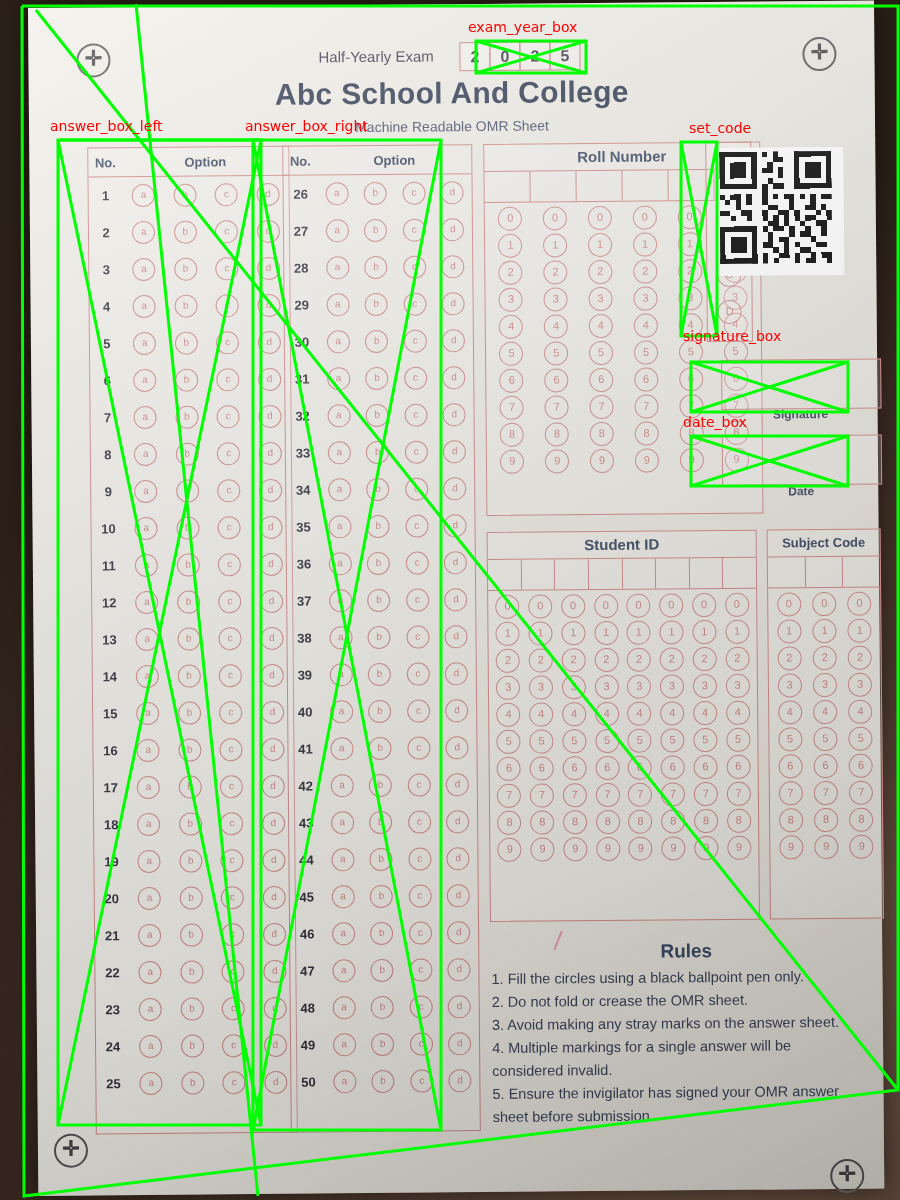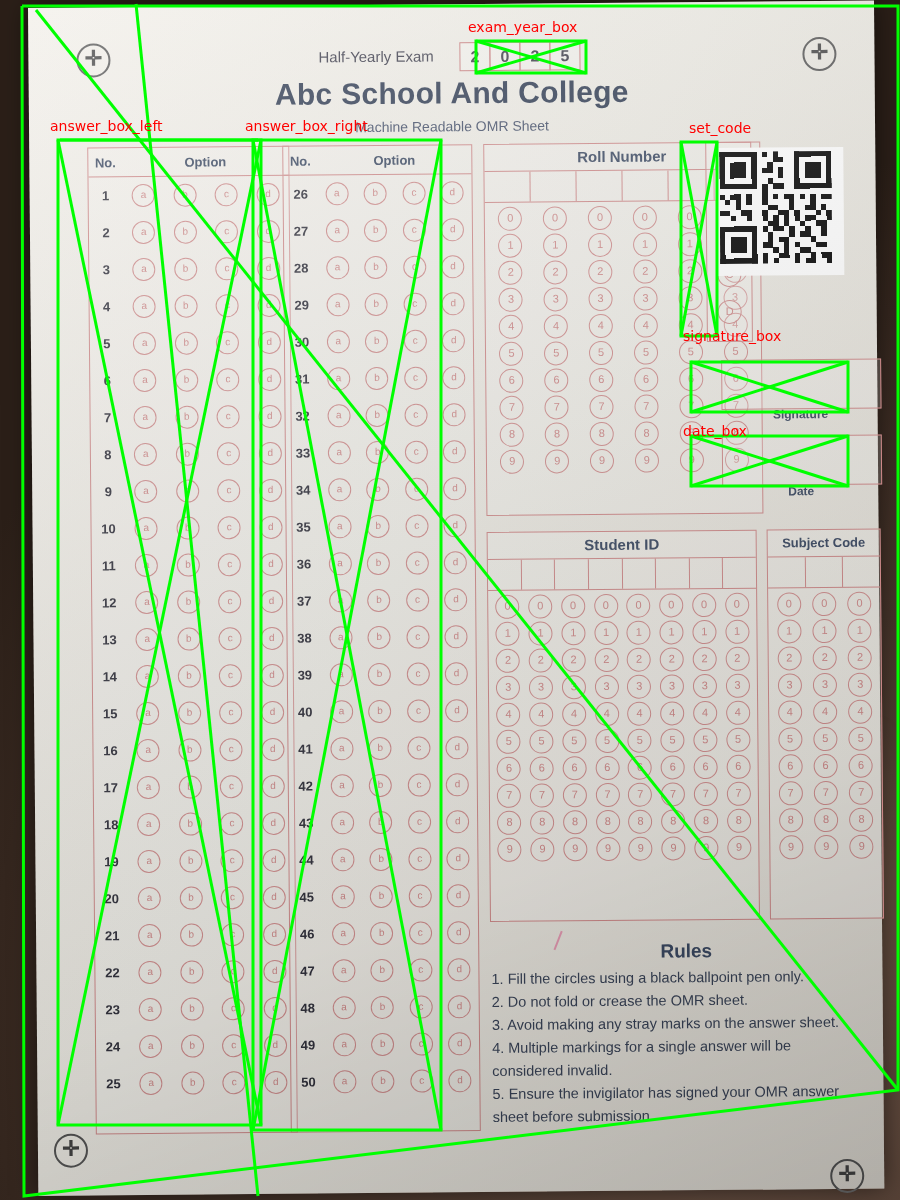--- a/index.html
+++ b/index.html
@@ -998,14 +998,14 @@
     <polyline points="60,140 258,140"></polyline>
     <polyline points="36,10 898,1090"></polyline>
   </g>
 </svg>
 <div id="anno-labels">
     <div class="albl" style="left: 468px; top: 19px;">exam_year_box</div>
     <div class="albl" style="left: 50px; top: 118px;">answer_box_left</div>
     <div class="albl" style="left: 245px; top: 118px;">answer_box_right</div>
     <div class="albl" style="left: 689px; top: 120px;">set_code</div>
     <div class="albl" style="left: 683px; top: 328px;">signature_box</div>
-    <div class="albl" style="left: 683px; top: 423px; text-align: right;">date_box</div>
+    <div class="albl" style="left: 683px; top: 414px; text-align: right;">date_box</div>
   </div>
 
 </body></html>

